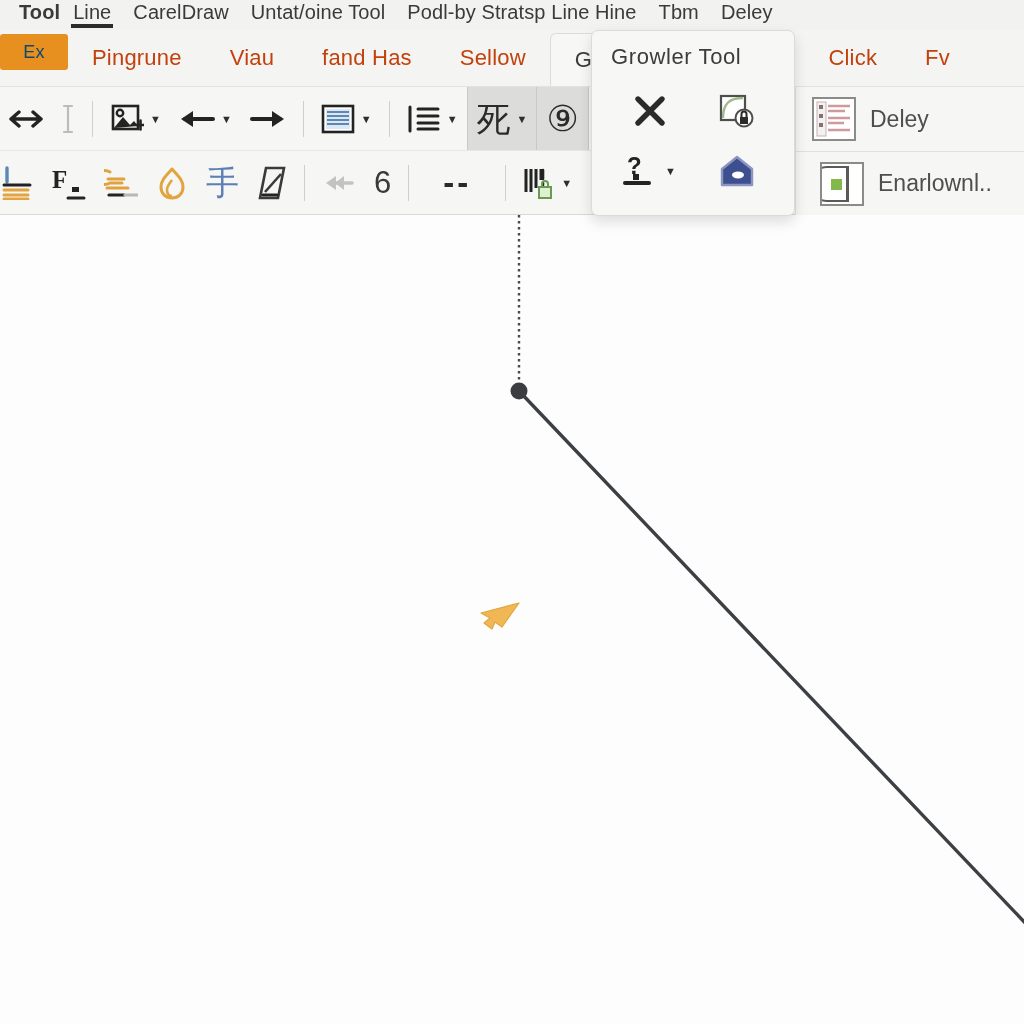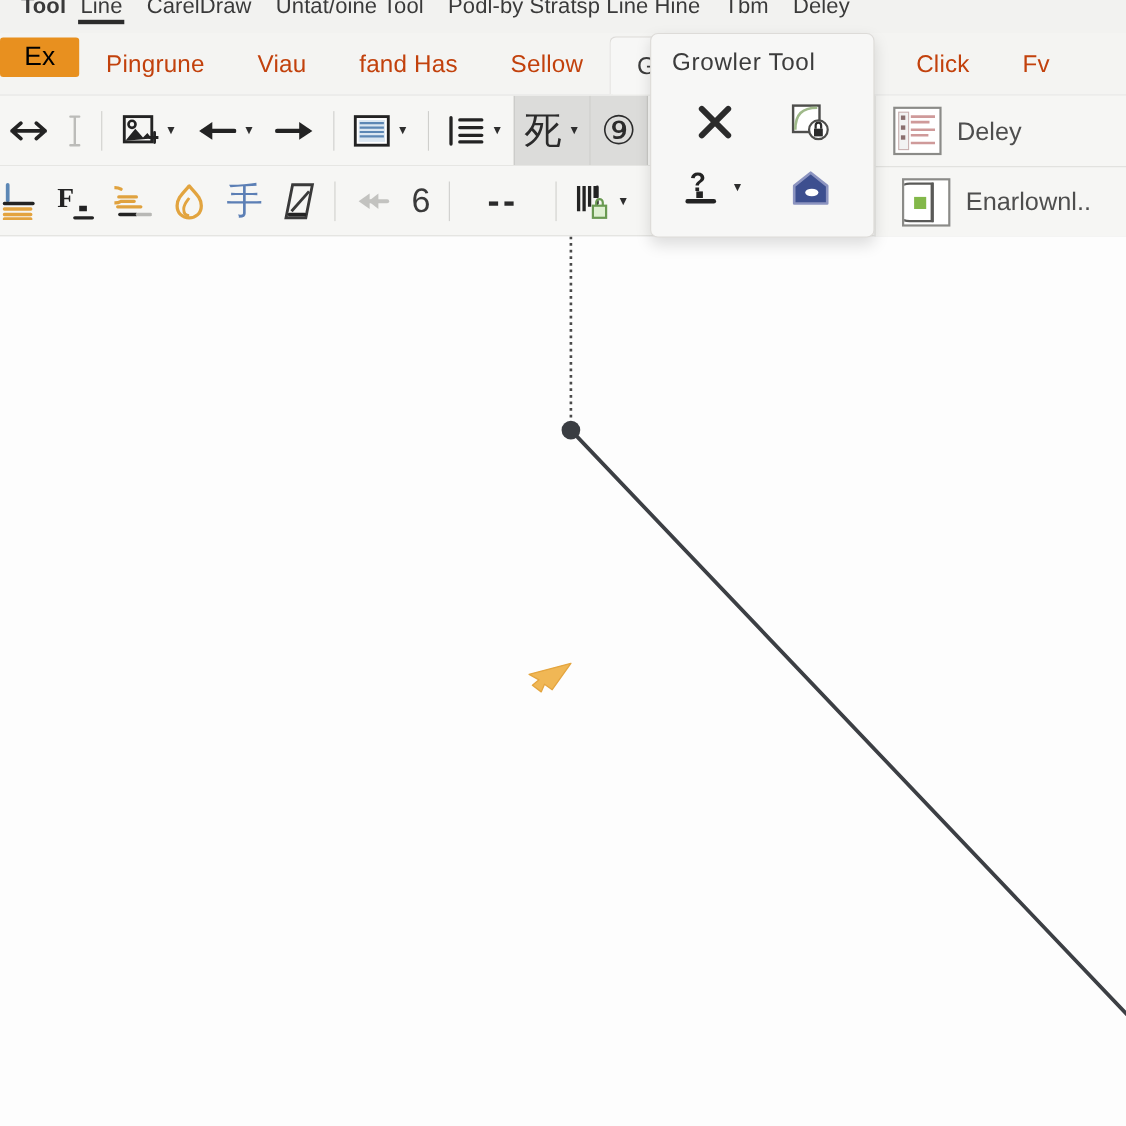--- a/index.html
+++ b/index.html
@@ -14,21 +14,21 @@
     position: relative;
     width: 1024px; height: 1024px;
     background: #fdfdfd;
   }
 
   
   .menubar {
     position: absolute; top: 0; left: 0;
     width: 1024px; height: 30px;
     background: #f2f2f0;
-    display: flex; align-items: flex-start;
+    display: flex; align-items: center;
     padding-left: 8px;
     overflow: hidden;
     white-space: nowrap;
   }
   .menu-item {
     font-size: 20px;
     color: #3a3a3a;
     padding: 0 11px;
     line-height: 24px;
     margin-top: -6px;
@@ -55,22 +55,22 @@
   .tab {
     display: flex; align-items: center; justify-content: center;
     padding: 0 24px;
     font-size: 22px;
     color: #c2410c;
     letter-spacing: .2px;
     position: relative;
   }
   .tab.ex {
     background: #e8901f;
-    color: #000000;
-    font-size: 24px;
+    color: #0c4a6e;
+    font-size: 18px;
     padding: 0 22px;
     margin: 4px 0 16px 0;
     border-radius: 3px;
     min-width: 68px;
   }
   .tab.selected {
     background: #f7f7f6;
     border: 1px solid #dddbd8;
     border-bottom: none;
     border-radius: 6px 6px 0 0;

